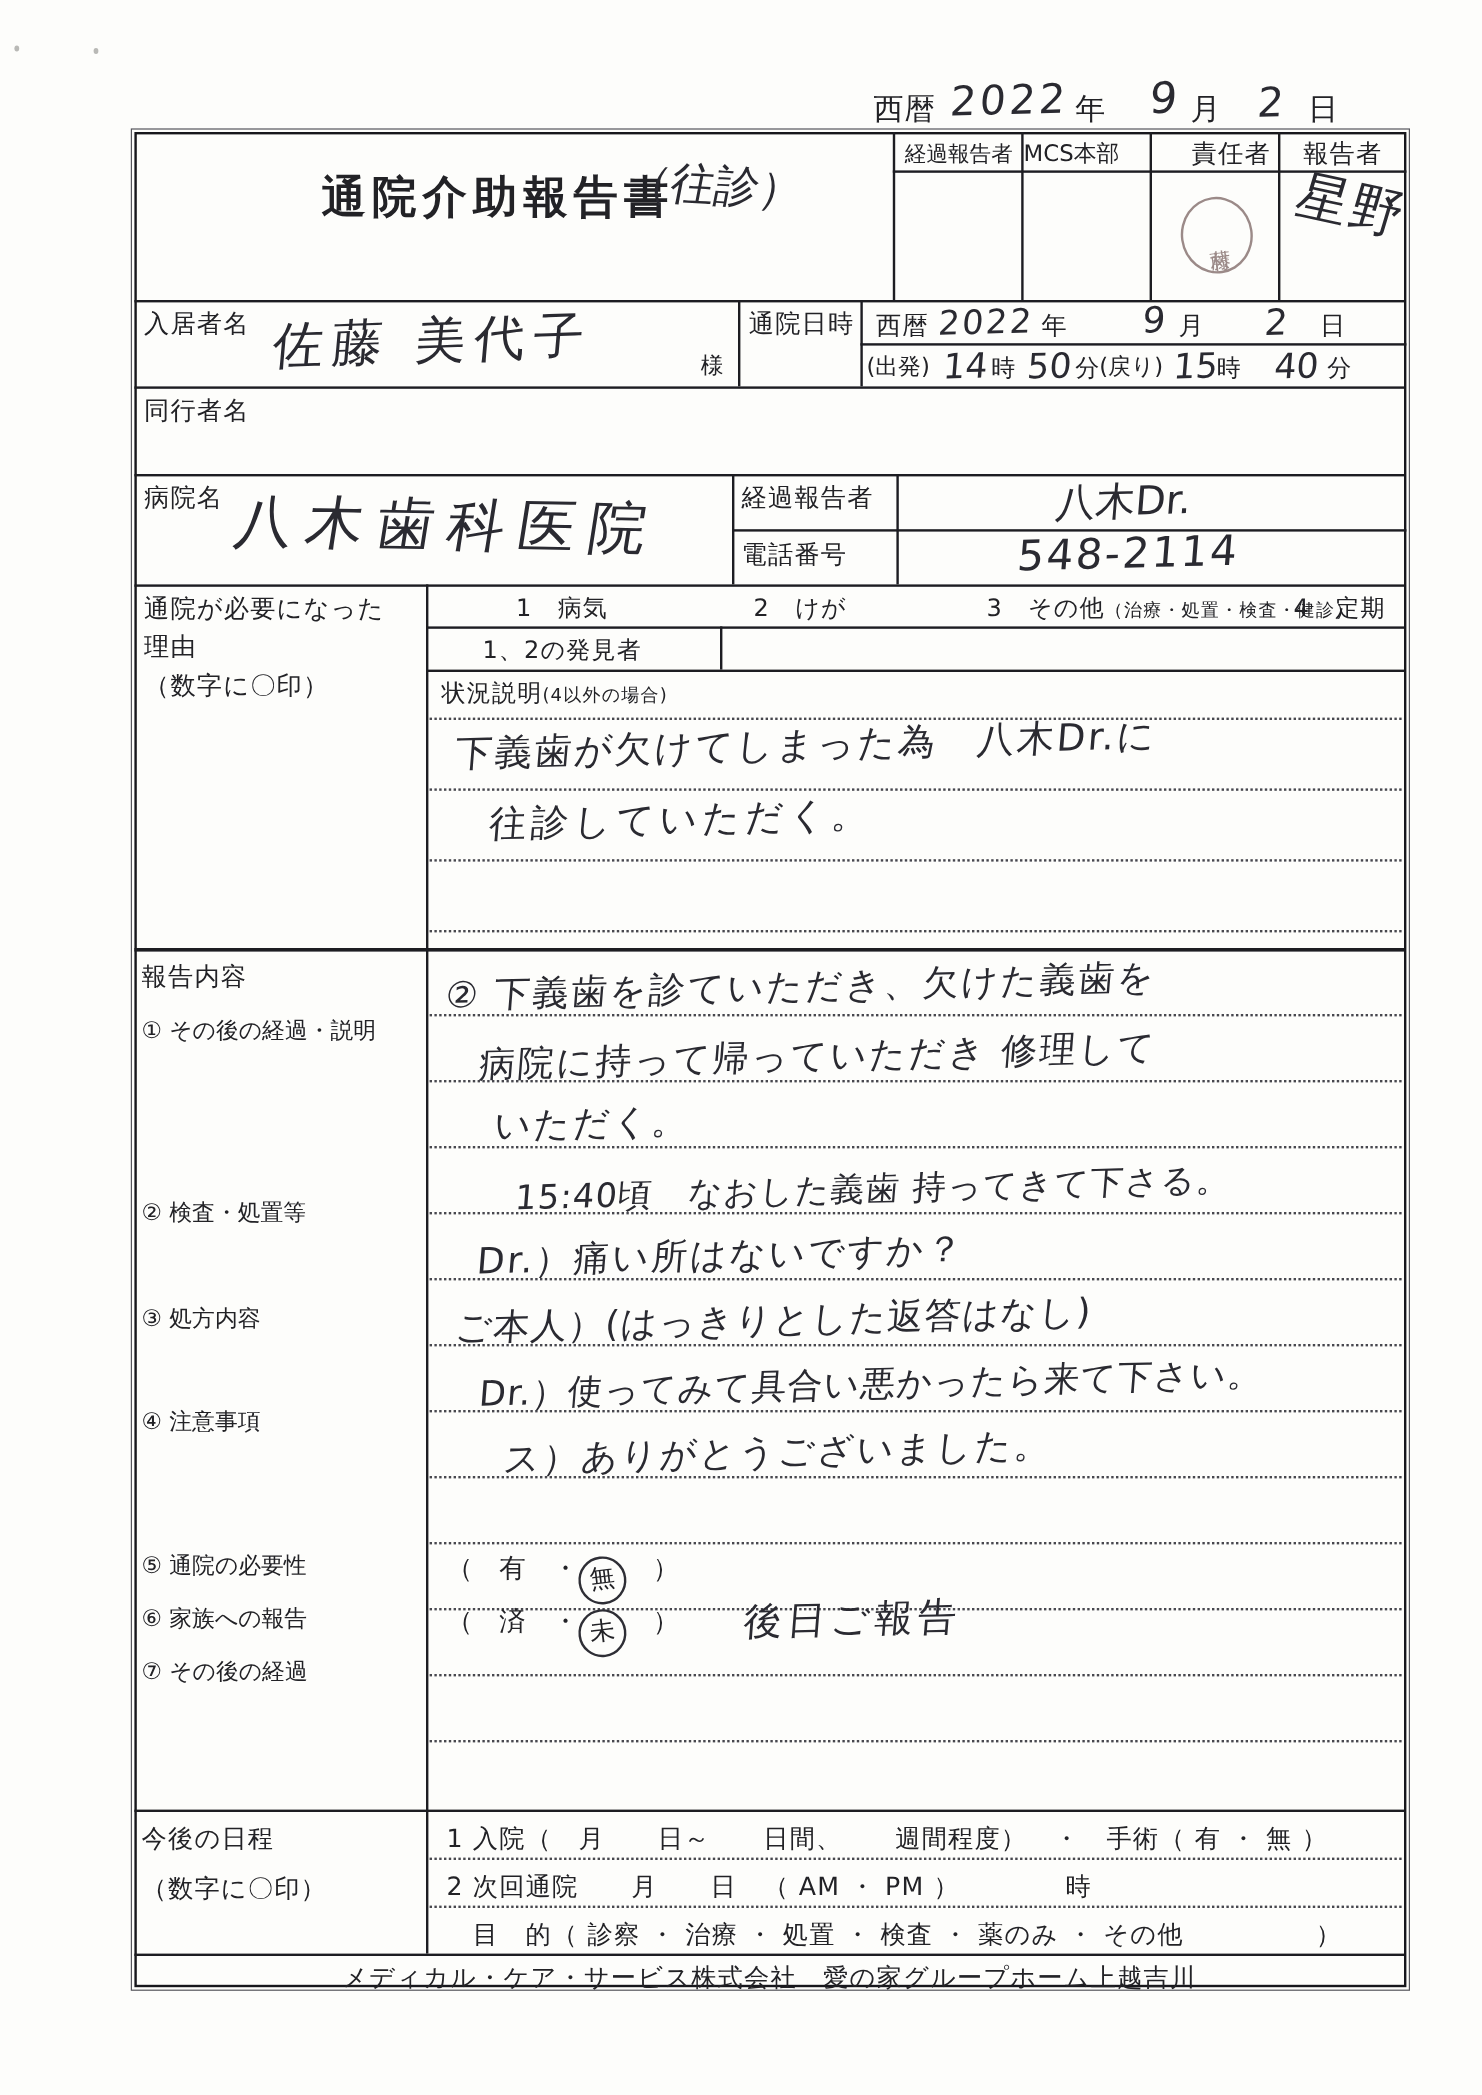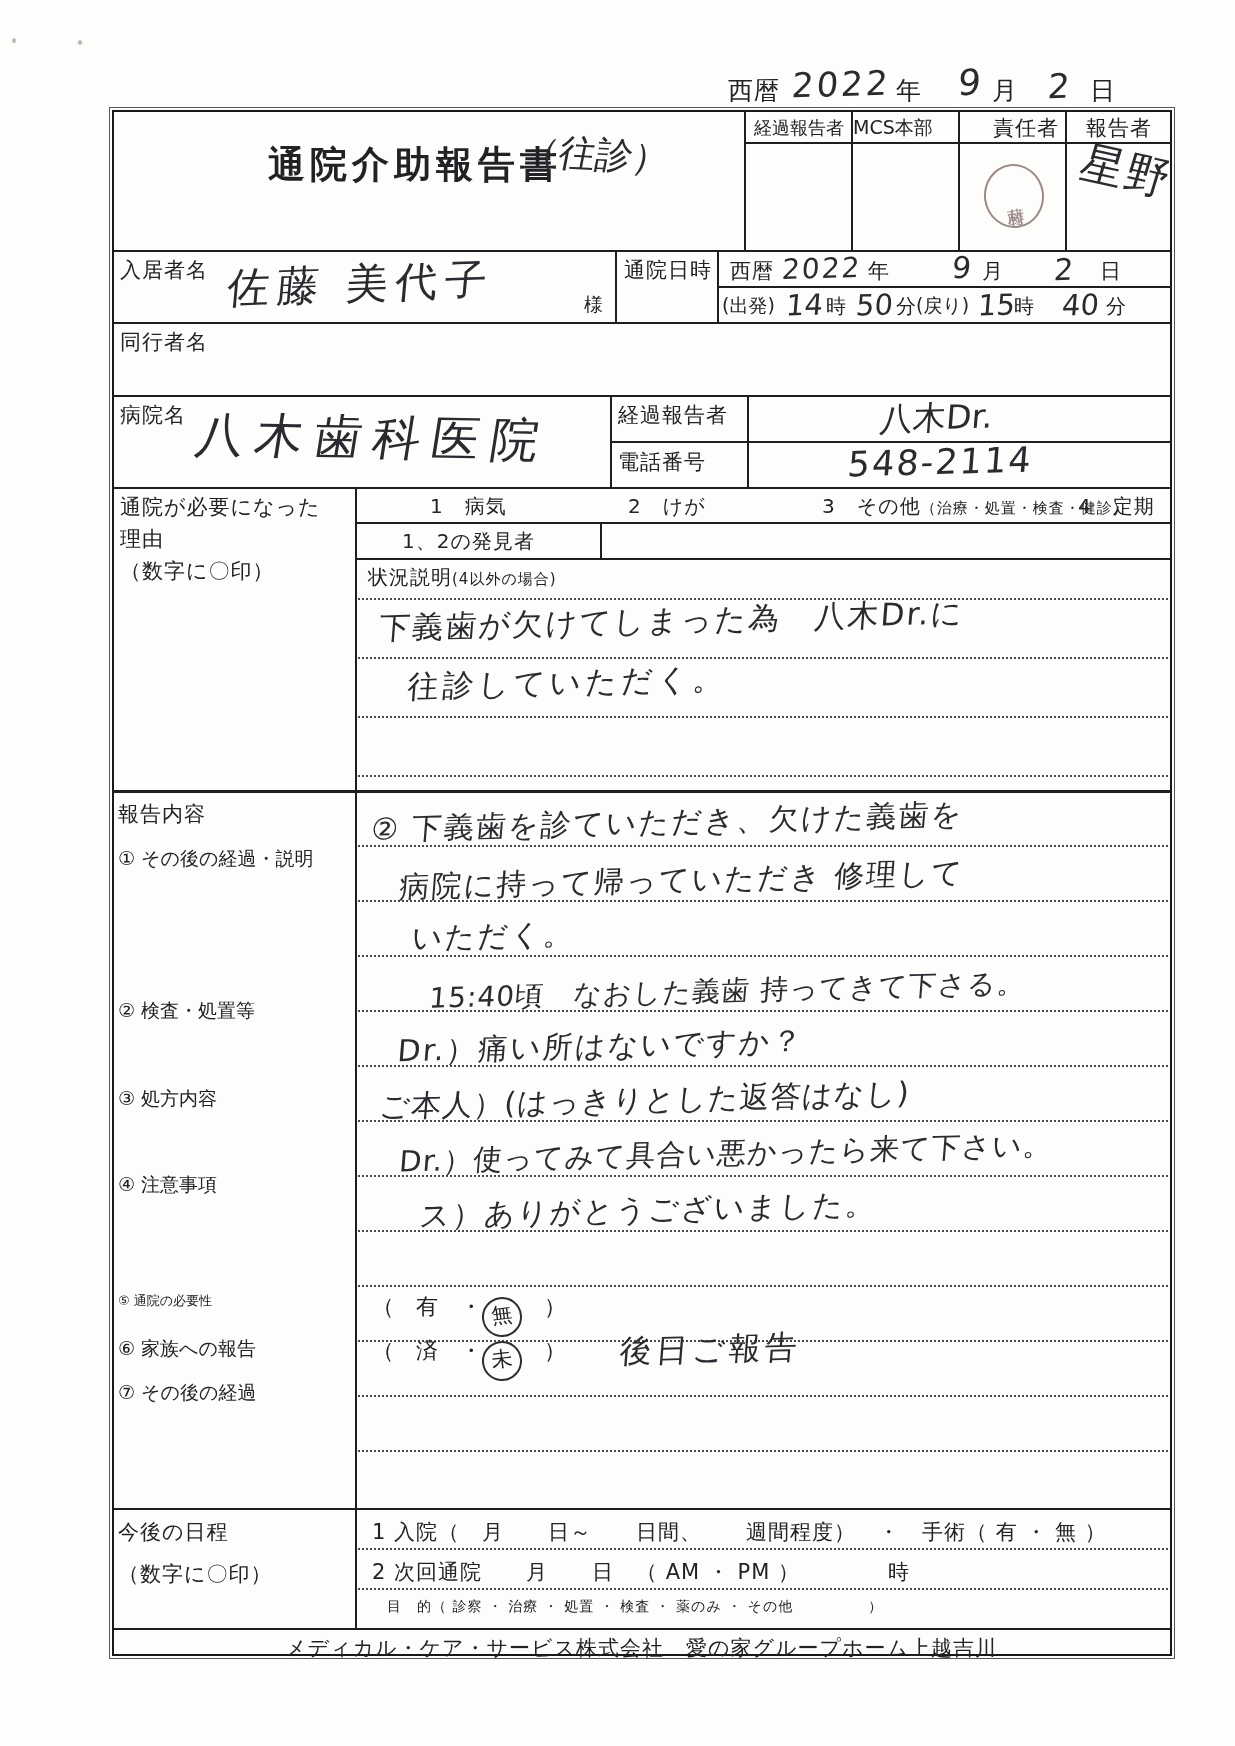--- a/index.html
+++ b/index.html
@@ -138,21 +138,21 @@
   <div class="dot" style="left:358px;top:716px;width:810px"></div>
   <div class="dot" style="left:358px;top:775px;width:810px"></div>
 
   <div class="ln" style="left:112px;top:790px;width:1058px;height:3px"></div>
 
   <span class="cell-label" style="left:118px;top:800px">報告内容</span>
   <span class="cell-label" style="left:118px;top:846px;font-size:19px;letter-spacing:0">① その後の経過・説明</span>
   <span class="cell-label" style="left:118px;top:998px;font-size:19px;letter-spacing:0">② 検査・処置等</span>
   <span class="cell-label" style="left:118px;top:1086px;font-size:19px;letter-spacing:0">③ 処方内容</span>
   <span class="cell-label" style="left:118px;top:1172px;font-size:19px;letter-spacing:0">④ 注意事項</span>
-  <span class="cell-label" style="left:118px;top:1292px;font-size:13px;letter-spacing:0">⑤ 通院の必要性</span>
+  <span class="cell-label" style="left:118px;top:1292px;font-size:19px;letter-spacing:0">⑤ 通院の必要性</span>
   <span class="cell-label" style="left:118px;top:1336px;font-size:19px;letter-spacing:0">⑥ 家族への報告</span>
   <span class="cell-label" style="left:118px;top:1380px;font-size:19px;letter-spacing:0">⑦ その後の経過</span>
 
   <div class="dot" style="left:358px;top:845px;width:810px"></div>
   <div class="dot" style="left:358px;top:900px;width:810px"></div>
   <div class="dot" style="left:358px;top:955px;width:810px"></div>
   <div class="dot" style="left:358px;top:1010px;width:810px"></div>
   <div class="dot" style="left:358px;top:1065px;width:810px"></div>
   <div class="dot" style="left:358px;top:1120px;width:810px"></div>
   <div class="dot" style="left:358px;top:1175px;width:810px"></div>
@@ -180,20 +180,20 @@
   <span class="abs hw" style="left:620px;top:1328px;font-size:32px;letter-spacing:4px">後日ご報告</span>
 
   <div class="ln" style="left:112px;top:1508px;width:1058px;height:2px"></div>
   <span class="cell-label" style="left:118px;top:1518px">今後の日程</span>
   <span class="cell-label" style="left:118px;top:1560px">（数字に〇印）</span>
 
   <span class="abs lbl pre" style="left:372px;top:1518px;font-size:21px">1 入院（　月　　日～　　日間、　　週間程度）　・　手術（ 有 ・ 無 ）</span>
   <div class="dot" style="left:358px;top:1548px;width:810px"></div>
   <span class="abs lbl pre" style="left:372px;top:1558px;font-size:21px">2 次回通院　　月　　日　（ AM ・ PM ）　　　　時</span>
   <div class="dot" style="left:358px;top:1588px;width:810px"></div>
-  <span class="abs lbl pre" style="left:372px;top:1598px;font-size:14px">　目　的（ 診察 ・ 治療 ・ 処置 ・ 検査 ・ 薬のみ ・ その他　　　　　）</span>
+  <span class="abs lbl pre" style="left:372px;top:1598px;font-size:21px">　目　的（ 診察 ・ 治療 ・ 処置 ・ 検査 ・ 薬のみ ・ その他　　　　　）</span>
 
   <div class="ln" style="left:112px;top:1628px;width:1058px;height:2px"></div>
   <div class="abs" style="left:112px;top:1634px;width:1058px;text-align:center;font-size:21px;letter-spacing:1px">
     <span>メディカル・ケア・サービス株式会社　愛の家グループホーム上越吉川</span>
   </div>
 
 </div>
 
 </body></html>

